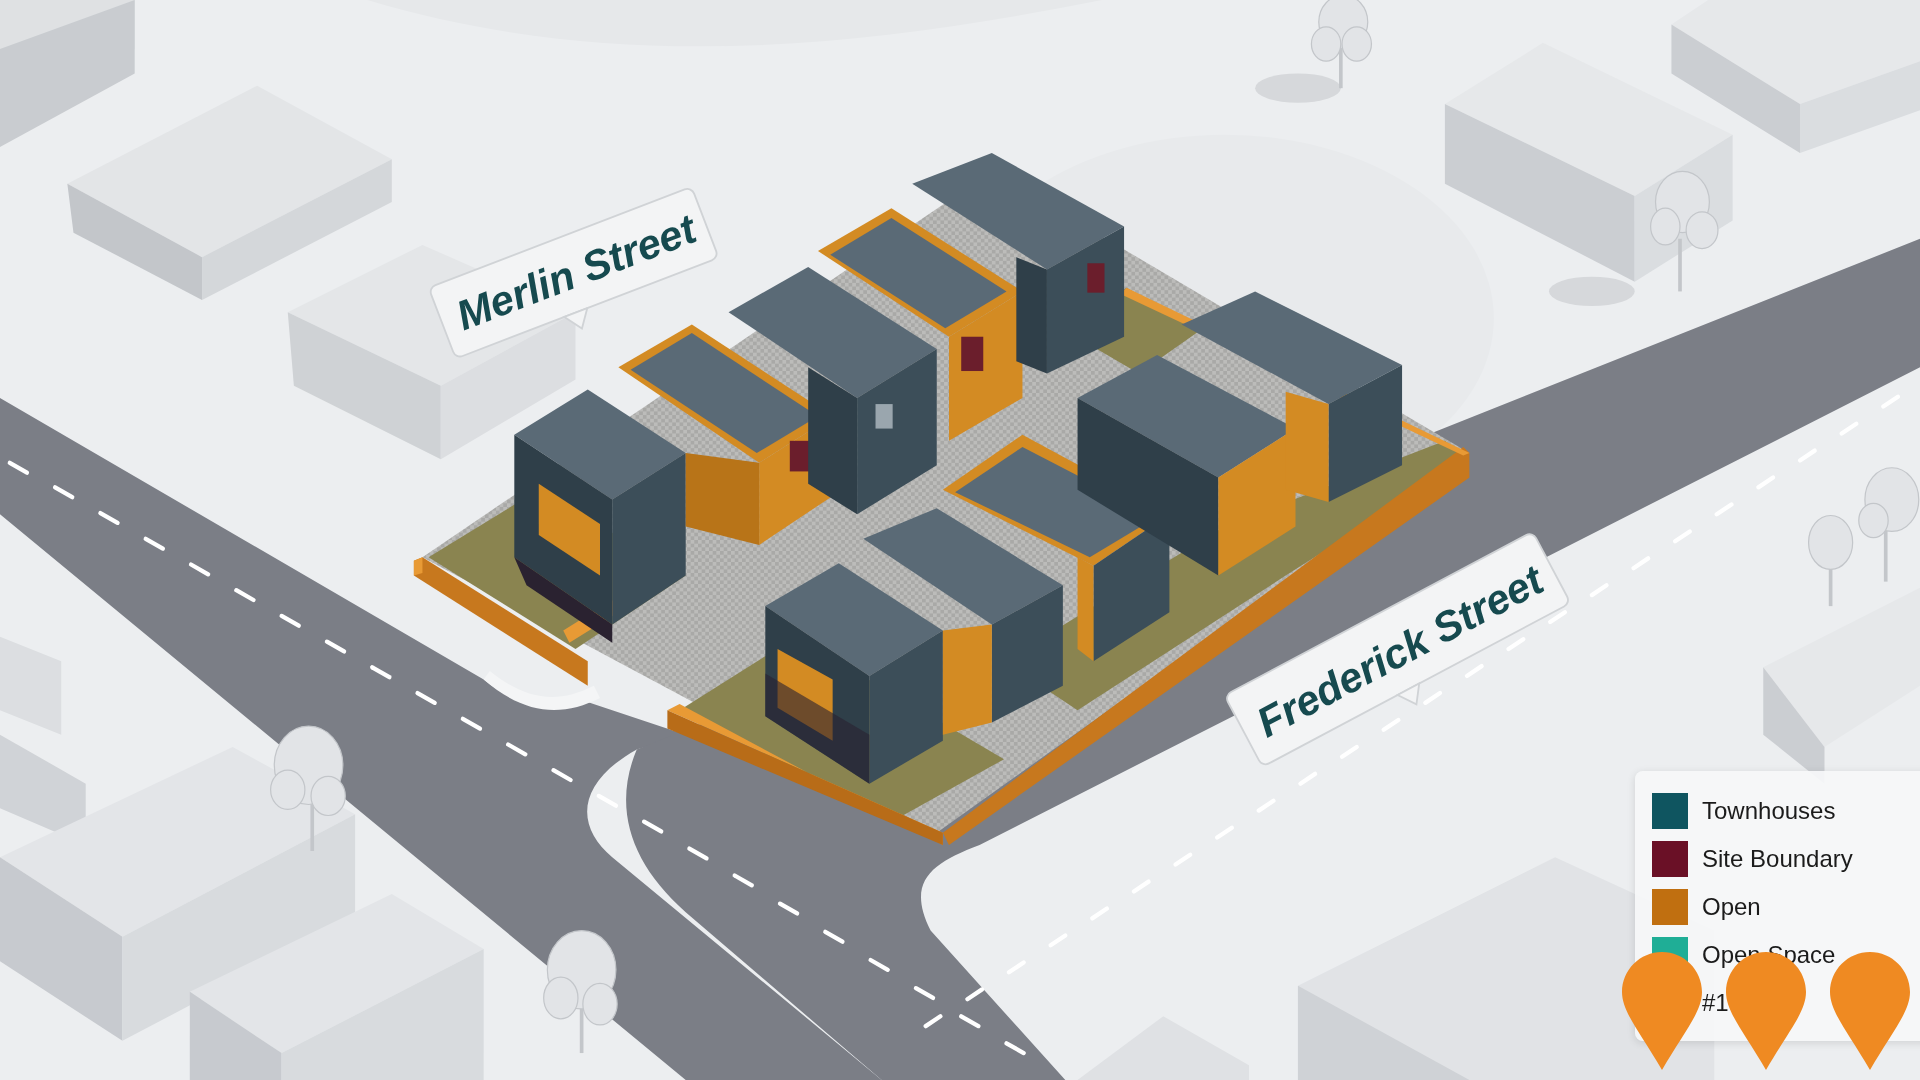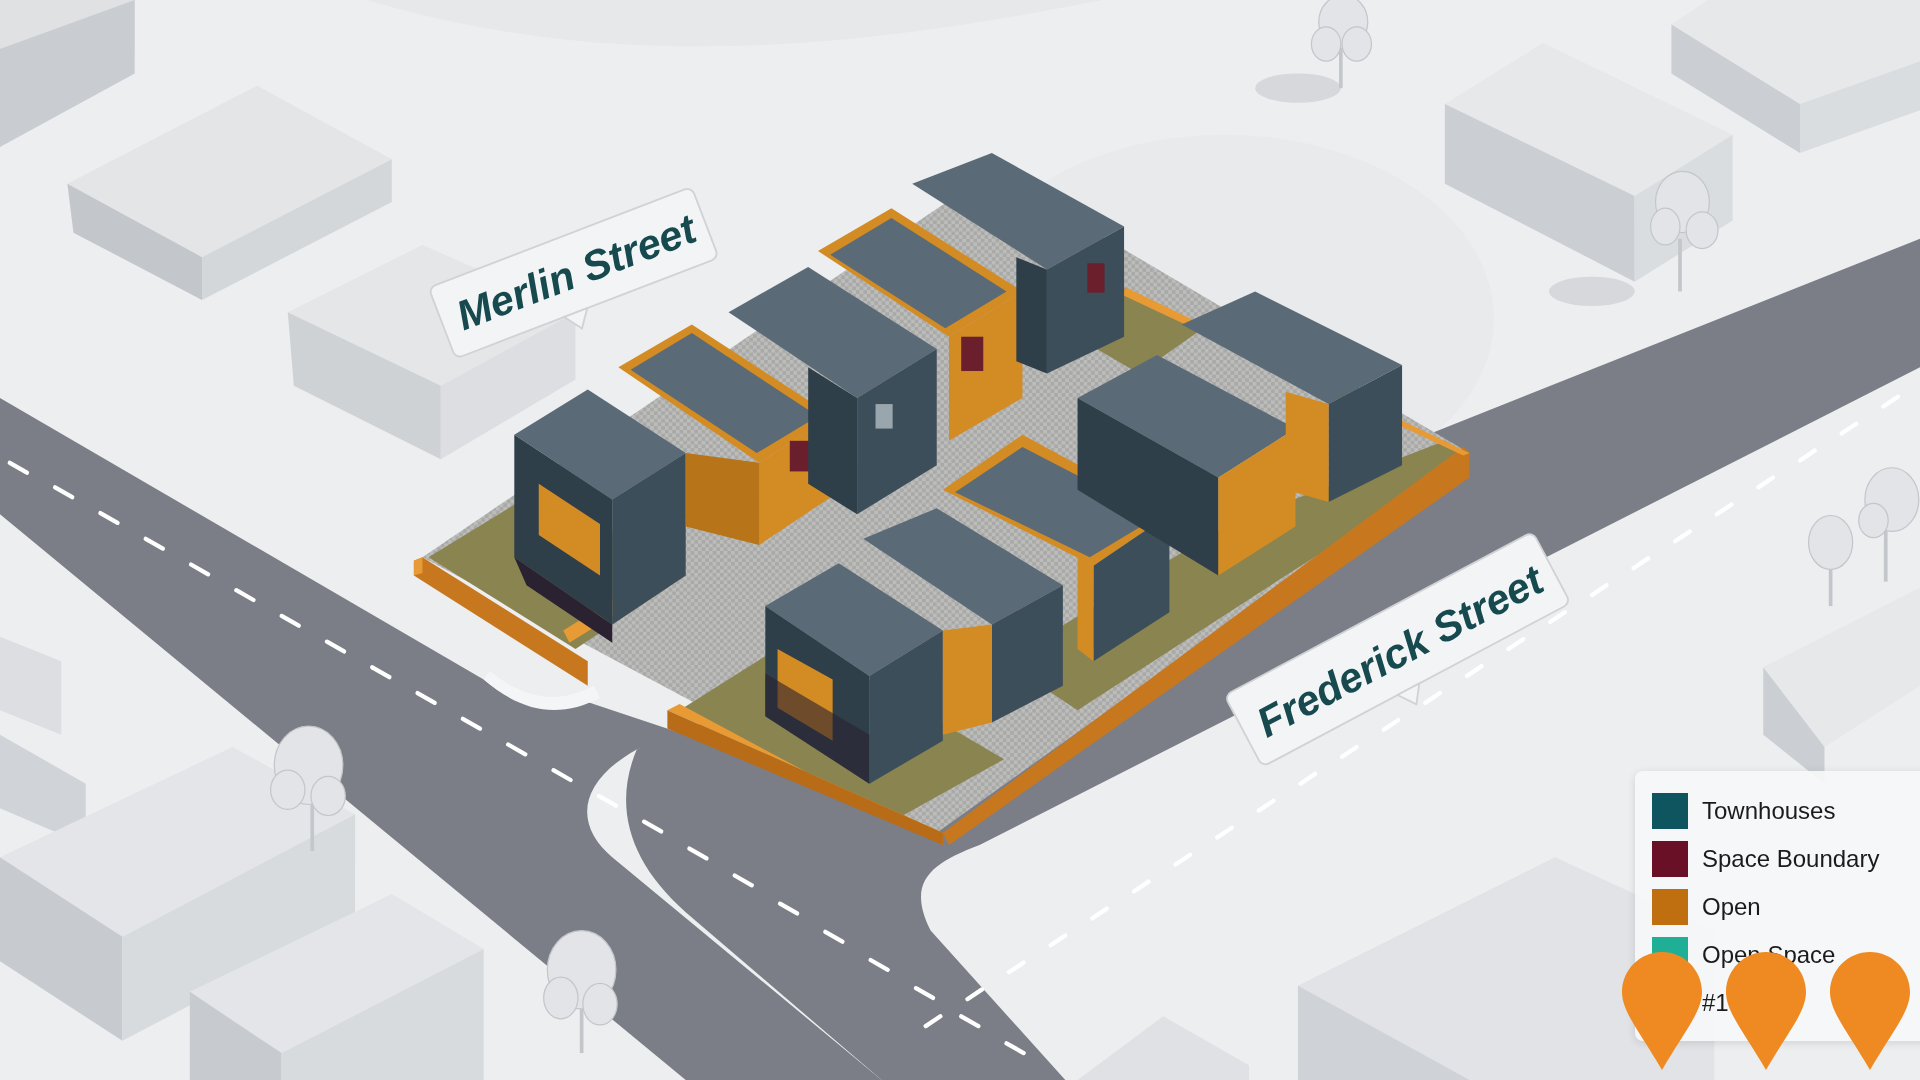--- a/index.html
+++ b/index.html
@@ -263,21 +263,21 @@
   </g>
 </svg>
 
 <div class="legend">
   <div class="legend-item" style="top:20px">
     <div class="legend-swatch" style="background:#0f5560"></div>
     <span class="legend-label">Townhouses</span>
   </div>
   <div class="legend-item" style="top:68px">
     <div class="legend-swatch" style="background:#6a1026"></div>
-    <span class="legend-label">Space Boundary</span>
+    <span class="legend-label">Site Boundary</span>
   </div>
   <div class="legend-item" style="top:116px">
     <div class="legend-swatch" style="background:#c06f10"></div>
     <span class="legend-label">Open</span>
   </div>
   <div class="legend-item" style="top:164px">
     <div class="legend-swatch" style="background:#1fae96"></div>
     <span class="legend-label">Open Space</span>
   </div>
   <div class="legend-item" style="top:212px">

